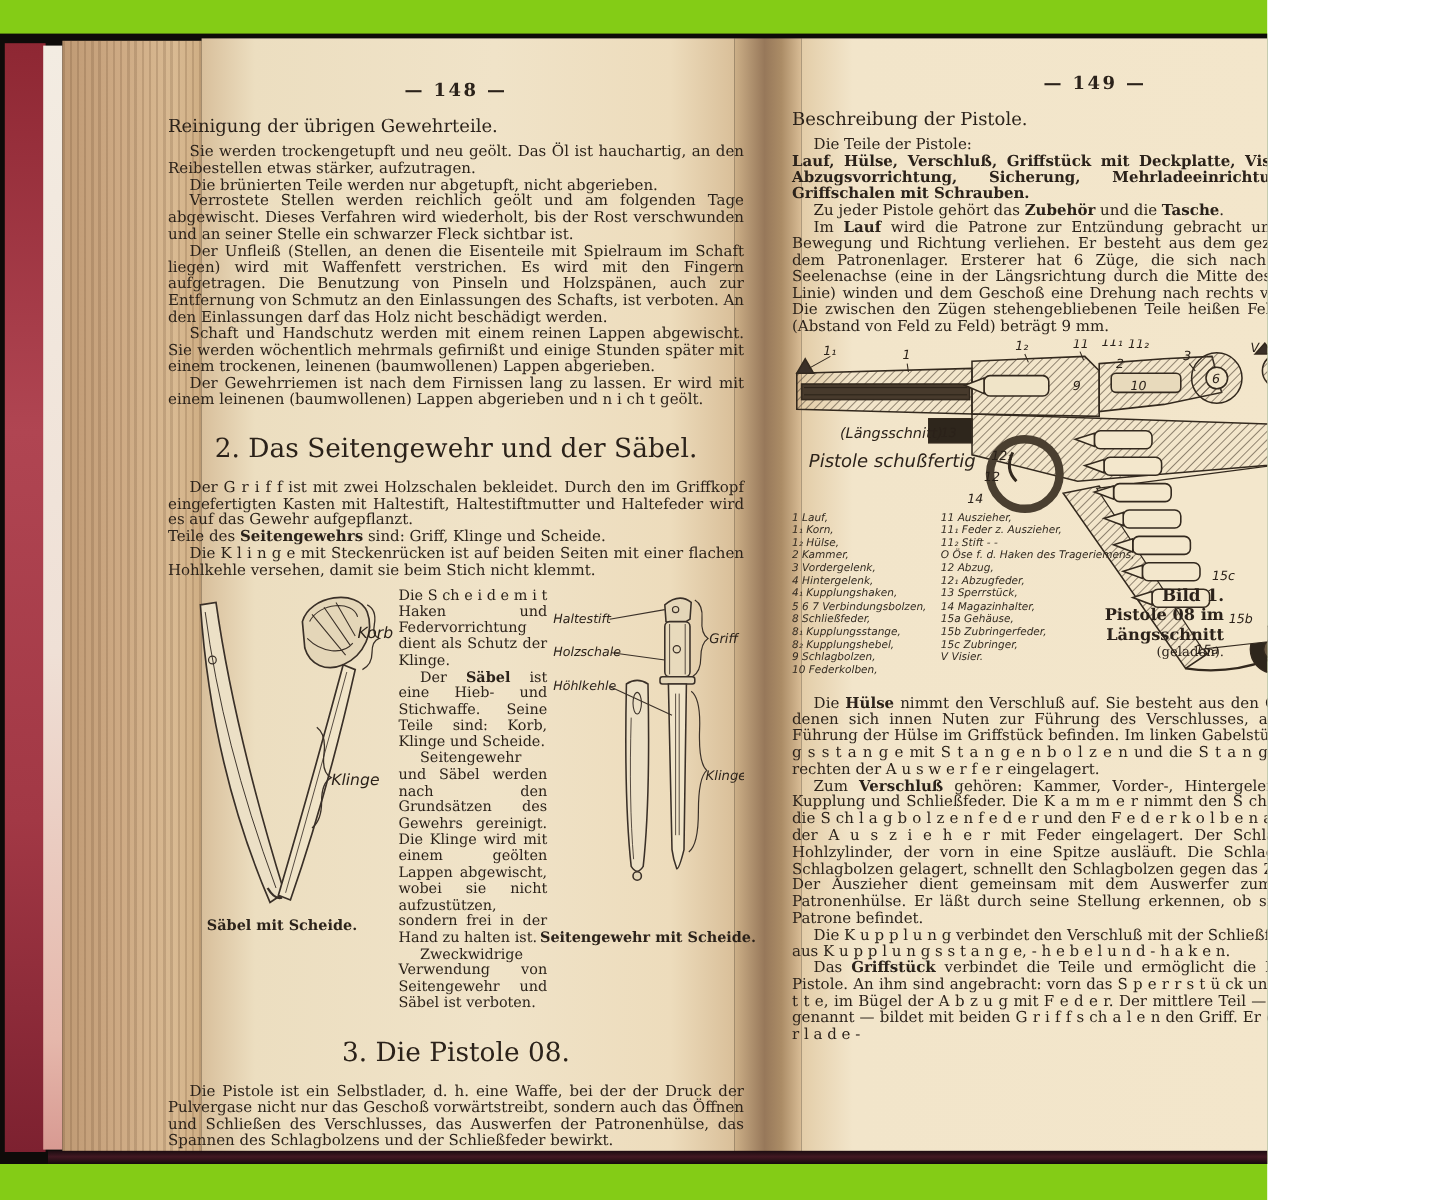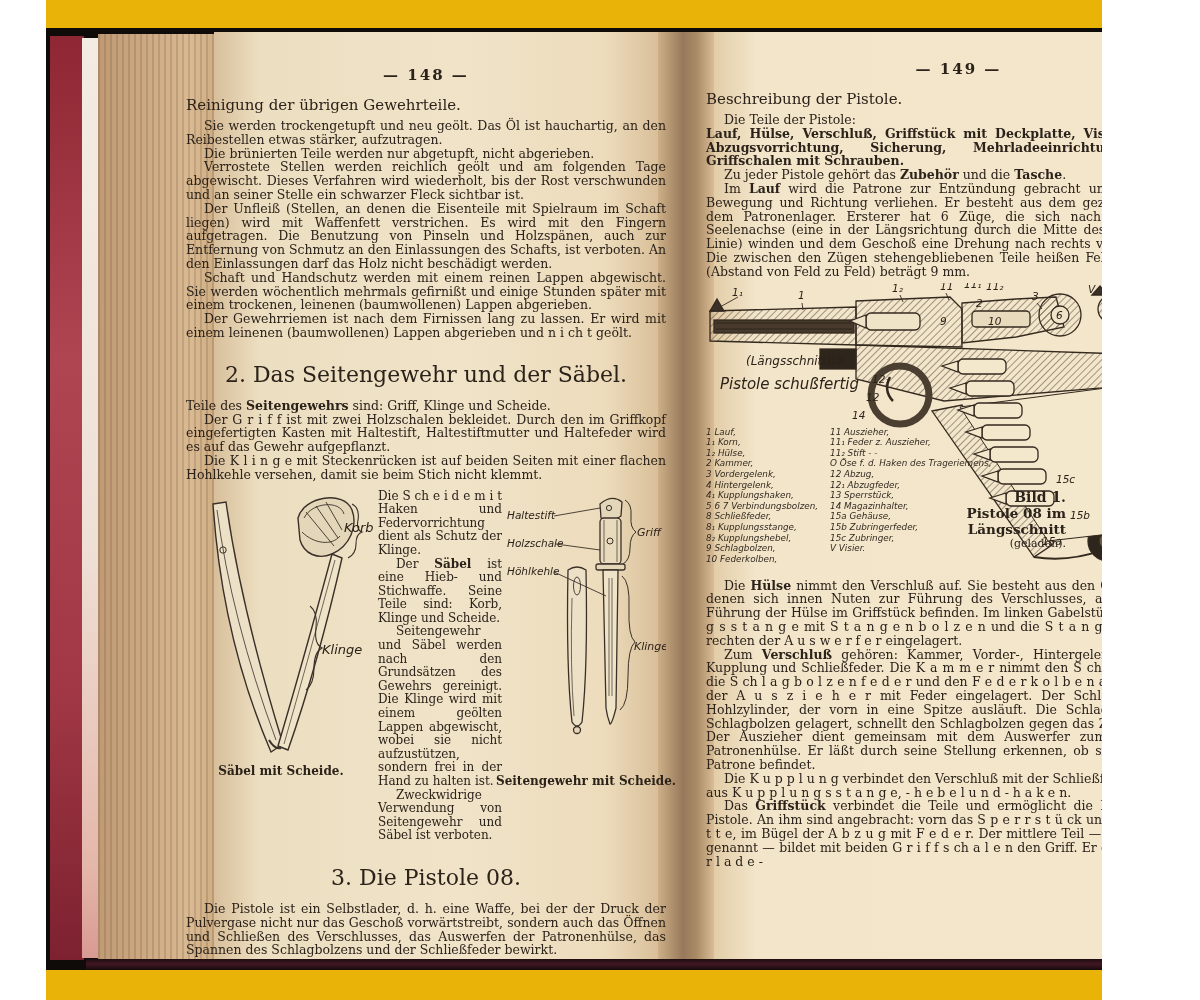--- a/index.html
+++ b/index.html
@@ -1,17 +1,17 @@
 <!DOCTYPE html>
 <html><head>
 <meta charset="utf-8">
 <style>
   html,body{margin:0;padding:0;background:#ffffff;}
-  .scan{position:relative;width:1056px;height:1000px;background:#eab308;overflow:hidden;
-        font-family:"DejaVu Serif","Liberation Serif",serif;color:#2b221a;margin-left:46px;}
+  .scan{position:relative;width:1056px;height:1000px;background:#84cc16;overflow:hidden;
+        font-family:"DejaVu Serif","Liberation Serif",serif;color:#2b221a;}
   .book{position:absolute;left:0;top:28px;width:1200px;height:942px;background:#0e0b09;}
   .cover-red{position:absolute;left:4px;top:8px;width:34px;height:924px;
              background:linear-gradient(180deg,#8e2733,#b04552 35%,#a23845 70%,#7d2130);}
   .cover-white{position:absolute;left:36px;top:10px;width:16px;height:920px;
              background:linear-gradient(180deg,#f3ece2,#efe0d6 55%,#e5b7ab 90%,#d89a92);}
   .page-stack{position:absolute;left:52px;top:6px;width:116px;height:928px;
              background:
                repeating-linear-gradient(90deg,rgba(90,60,35,.18) 0 2px,rgba(0,0,0,0) 2px 6px),
                linear-gradient(90deg,#bf9a74,#cda983 40%,#d9ba92 80%,#cfae84);}
   .pageL{position:absolute;left:168px;top:4px;width:444px;height:930px;
@@ -71,22 +71,22 @@
 
     <div class="h3">Reinigung der übrigen Gewehrteile.</div>
     <p class="para">Sie werden trockengetupft und neu geölt. Das Öl ist hauchartig, an den Reibestellen etwas stärker, aufzutragen.</p>
     <p class="para">Die brünierten Teile werden nur abgetupft, nicht abgerieben.</p>
     <p class="para">Verrostete Stellen werden reichlich geölt und am folgenden Tage abgewischt. Dieses Verfahren wird wiederholt, bis der Rost verschwunden und an seiner Stelle ein schwarzer Fleck sichtbar ist.</p>
     <p class="para">Der Unfleiß (Stellen, an denen die Eisenteile mit Spielraum im Schaft liegen) wird mit Waffenfett verstrichen. Es wird mit den Fingern aufgetragen. Die Benutzung von Pinseln und Holzspänen, auch zur Entfernung von Schmutz an den Einlassungen des Schafts, ist verboten. An den Einlassungen darf das Holz nicht beschädigt werden.</p>
     <p class="para">Schaft und Handschutz werden mit einem reinen Lappen abgewischt. Sie werden wöchentlich mehrmals gefirnißt und einige Stunden später mit einem trockenen, leinenen (baumwollenen) Lappen abgerieben.</p>
     <p class="para">Der Gewehrriemen ist nach dem Firnissen lang zu lassen. Er wird mit einem leinenen (baumwollenen) Lappen abgerieben und n i ch t geölt.</p>
 
     <div class="h2">2. Das Seitengewehr und der Säbel.</div>
+    <p class="para">Der G r i f f ist mit zwei Holzschalen bekleidet. Durch den im Griffkopf eingefertigten Kasten mit Haltestift, Haltestiftmutter und Haltefeder wird es auf das Gewehr aufgepflanzt.</p>
     <p class="para noindent">Teile des <b>Seitengewehrs</b> sind: Griff, Klinge und Scheide.</p>
-    <p class="para">Der G r i f f ist mit zwei Holzschalen bekleidet. Durch den im Griffkopf eingefertigten Kasten mit Haltestift, Haltestiftmutter und Haltefeder wird es auf das Gewehr aufgepflanzt.</p>
     <p class="para">Die K l i n g e mit Steckenrücken ist auf beiden Seiten mit einer flachen Hohlkehle versehen, damit sie beim Stich nicht klemmt.</p>
 
     <div class="figrow">
 
       <div class="figcol" style="width:190px;">
         <svg width="190" height="274" viewBox="0 0 190 274">
           <g stroke="#3a3028" fill="none" stroke-width="1.4">
 
             <path d="M27,16 L40,14 Q55,120 97,256 L85,264 Q36,150 27,16 Z" fill="#ece0c6"></path>
             <path d="M31,22 Q45,130 90,252" stroke-width="0.8"></path>

